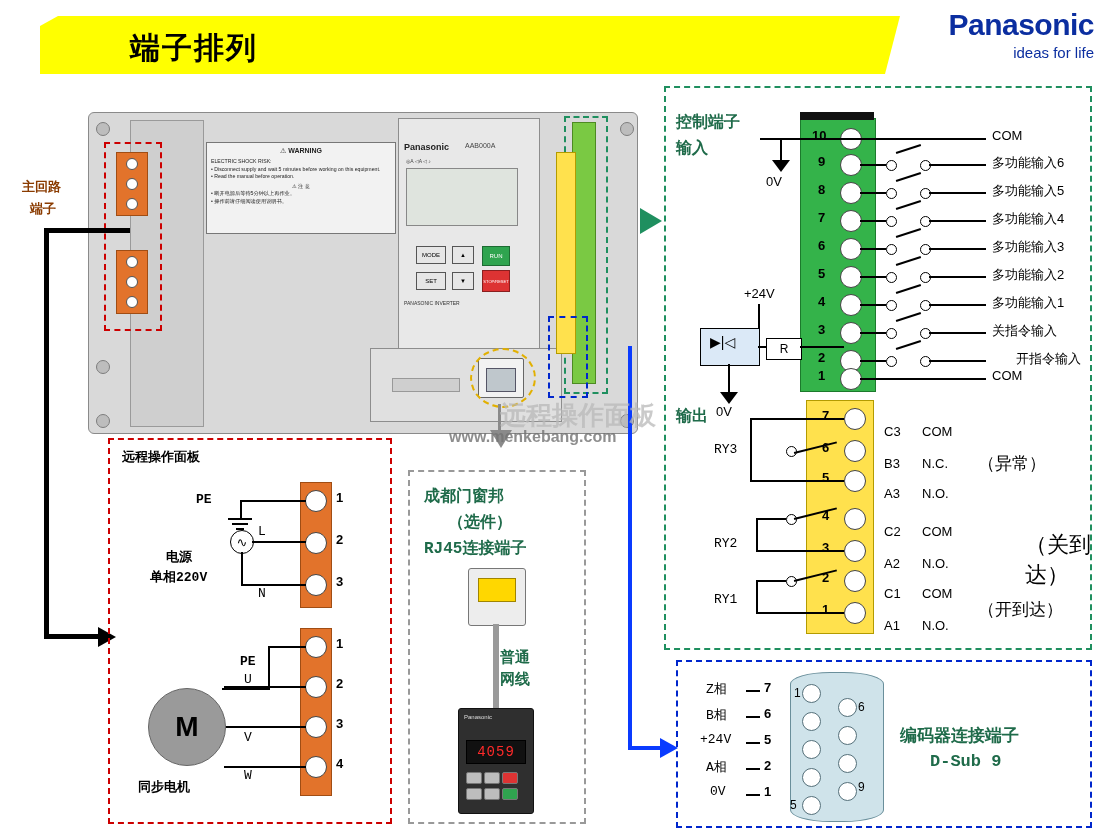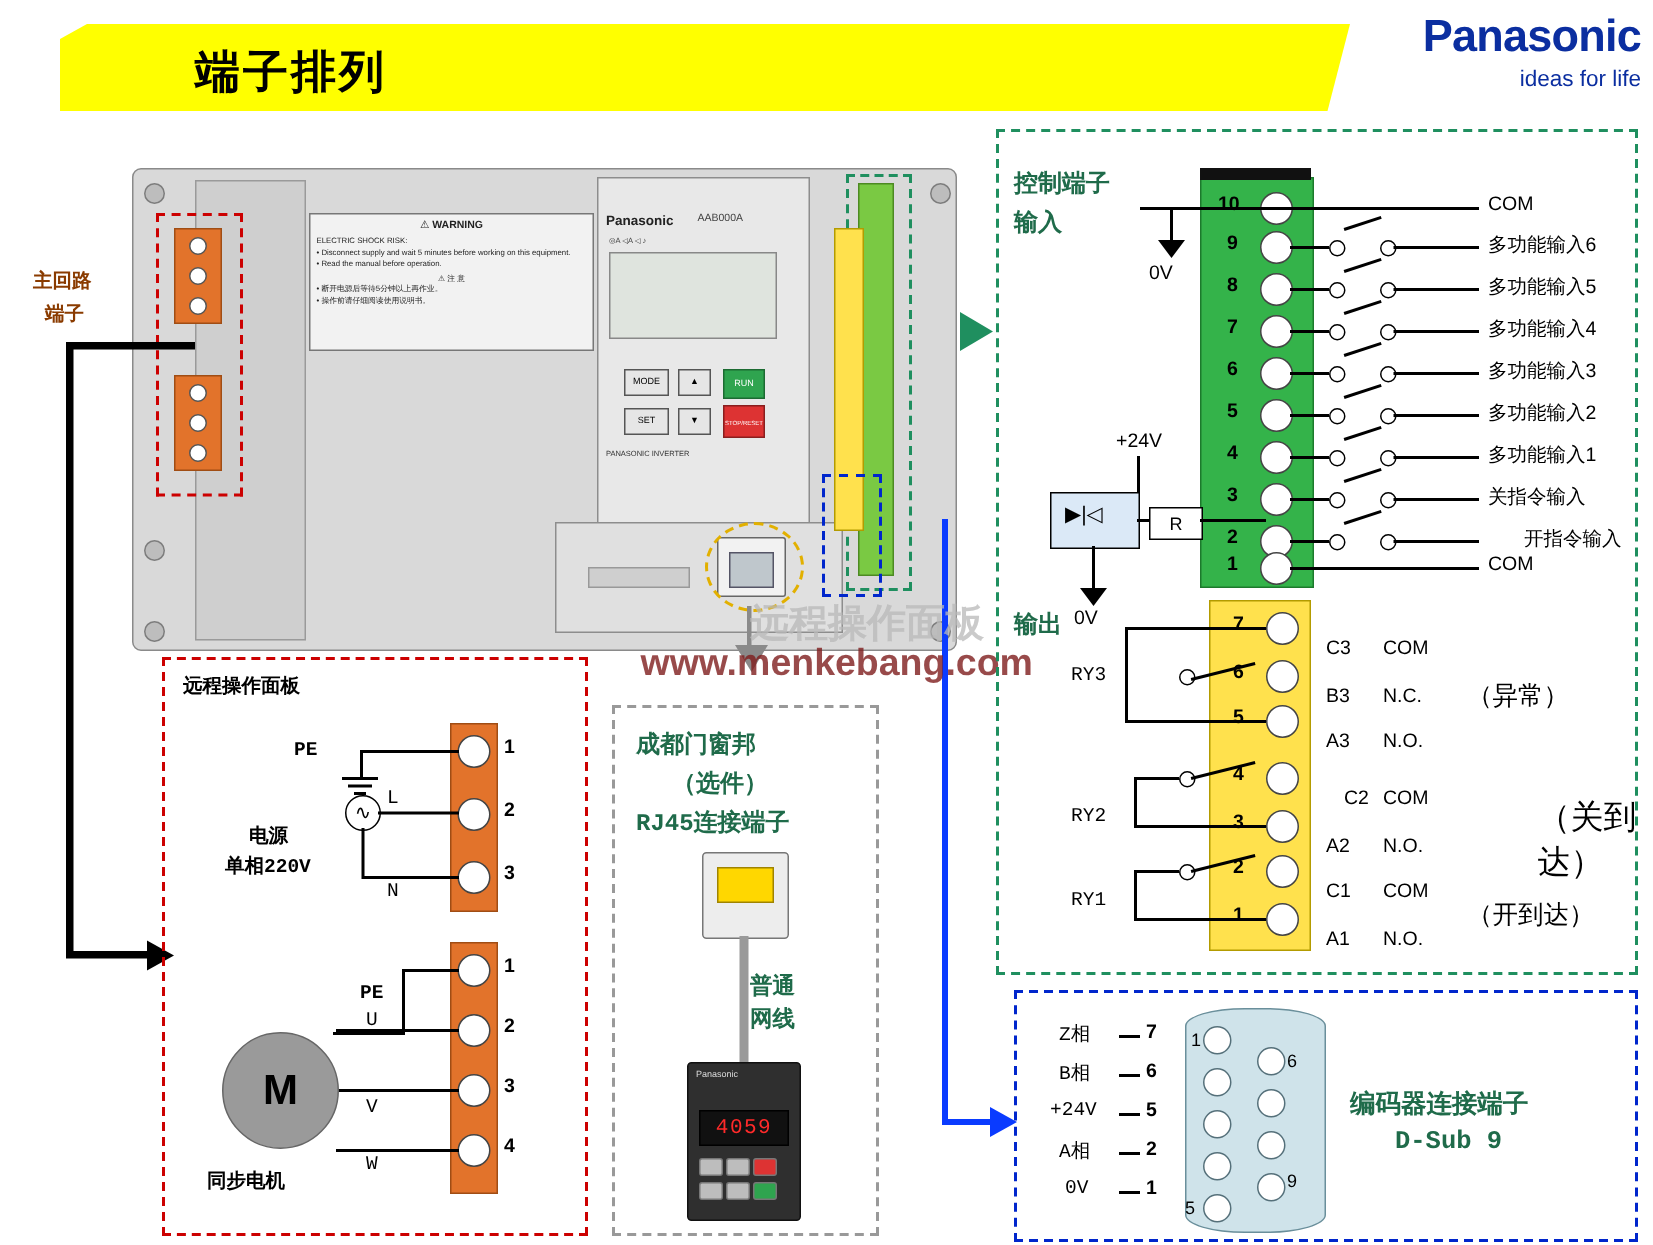--- a/index.html
+++ b/index.html
@@ -61,21 +61,21 @@
   .rj45-gold{left:478px;top:578px;width:36px;height:22px;background:#ffd700;border:1px solid #a08400;}
   .cable{left:493px;top:624px;width:6px;height:86px;background:#9a9a9a;}
   .op-panel{left:458px;top:708px;width:74px;height:104px;background:#2f2f2f;border:1px solid #111;border-radius:3px;}
   .op-screen{left:466px;top:740px;width:58px;height:22px;background:#111;border:1px solid #000;display:flex;align-items:center;justify-content:center;color:#ff2a2a;font-family:"Liberation Mono","DejaVu Sans Mono",monospace;font-size:14px;letter-spacing:1px;}
   .op-btn{position:absolute;background:#bdbdbd;border:1px solid #777;border-radius:2px;}
   
   .dsub{left:790px;top:672px;width:92px;height:148px;background:#cfe3ea;border:1px solid #6a8f9b;border-radius:40px/12px;}
   .dsubpin{position:absolute;width:17px;height:17px;border-radius:50%;background:#fff;border:1px solid #55707a;}
   
   .wm1{left:500px;top:398px;font-size:26px;color:#b9b9b9;font-weight:bold;opacity:.75;}
-  .wm2{left:427px;top:428px;font-size:25px;color:#7f1d1d;font-weight:bold;opacity:.8;}
+  .wm2{left:449px;top:428px;font-size:16px;color:#737373;font-weight:bold;opacity:.8;}
   .arrow-green{position:absolute;width:0;height:0;border-top:13px solid transparent;border-bottom:13px solid transparent;border-left:22px solid #1f8f5f;}
   .arrow-gray{position:absolute;width:0;height:0;border-left:11px solid transparent;border-right:11px solid transparent;border-top:18px solid #8a8a8a;}
   .thickwire{position:absolute;background:#000;}
   .arrow-black{position:absolute;width:0;height:0;border-top:10px solid transparent;border-bottom:10px solid transparent;border-left:18px solid #000;}
 </style>
 </head>
 <body>
 
 <div class="abs title-banner"></div>
 <div class="abs title-text">端子排列</div>
@@ -351,21 +351,21 @@
 <div class="abs lbl" style="left:714px;top:442px;">RY3</div>
 <div class="abs lbl" style="left:978px;top:452px;font-size:17px;">（异常）</div>
 <div class="wire wire-h" style="left:750px;top:418px;width:94px;"></div>
 <div class="wire wire-v" style="left:750px;top:418px;height:62px;"></div>
 <div class="wire wire-h" style="left:750px;top:480px;width:94px;"></div>
 <div class="abs" style="left:786px;top:446px;width:9px;height:9px;border-radius:50%;border:1.5px solid #000;background:#fff;"></div>
 <div class="abs" style="left:794px;top:452px;width:44px;height:1.5px;background:#000;transform:rotate(-14deg);transform-origin:left center;"></div>
 
 <div class="pin" style="left:844px;top:508px;"></div>
 <div class="pinnum" style="left:822px;top:508px;">4</div>
-<div class="term-txt" style="left:884px;top:524px;margin-left:12px;">C2</div>
+<div class="term-txt" style="left:884px;top:524px;">C2</div>
 <div class="term-txt" style="left:922px;top:524px;">COM</div>
 <div class="pin" style="left:844px;top:540px;"></div>
 <div class="pinnum" style="left:822px;top:540px;">3</div>
 <div class="term-txt" style="left:884px;top:556px;">A2</div>
 <div class="term-txt" style="left:922px;top:556px;">N.O.</div>
 <div class="abs lbl" style="left:714px;top:522px;margin-top:14px;">RY2</div>
 <div class="abs lbl" style="left:1025px;top:530px;font-size:22px;">（关到达）</div>
 <div class="wire wire-h" style="left:756px;top:550px;width:88px;"></div>
 <div class="wire wire-v" style="left:756px;top:518px;height:32px;"></div>
 <div class="wire wire-h" style="left:756px;top:518px;width:30px;"></div>

